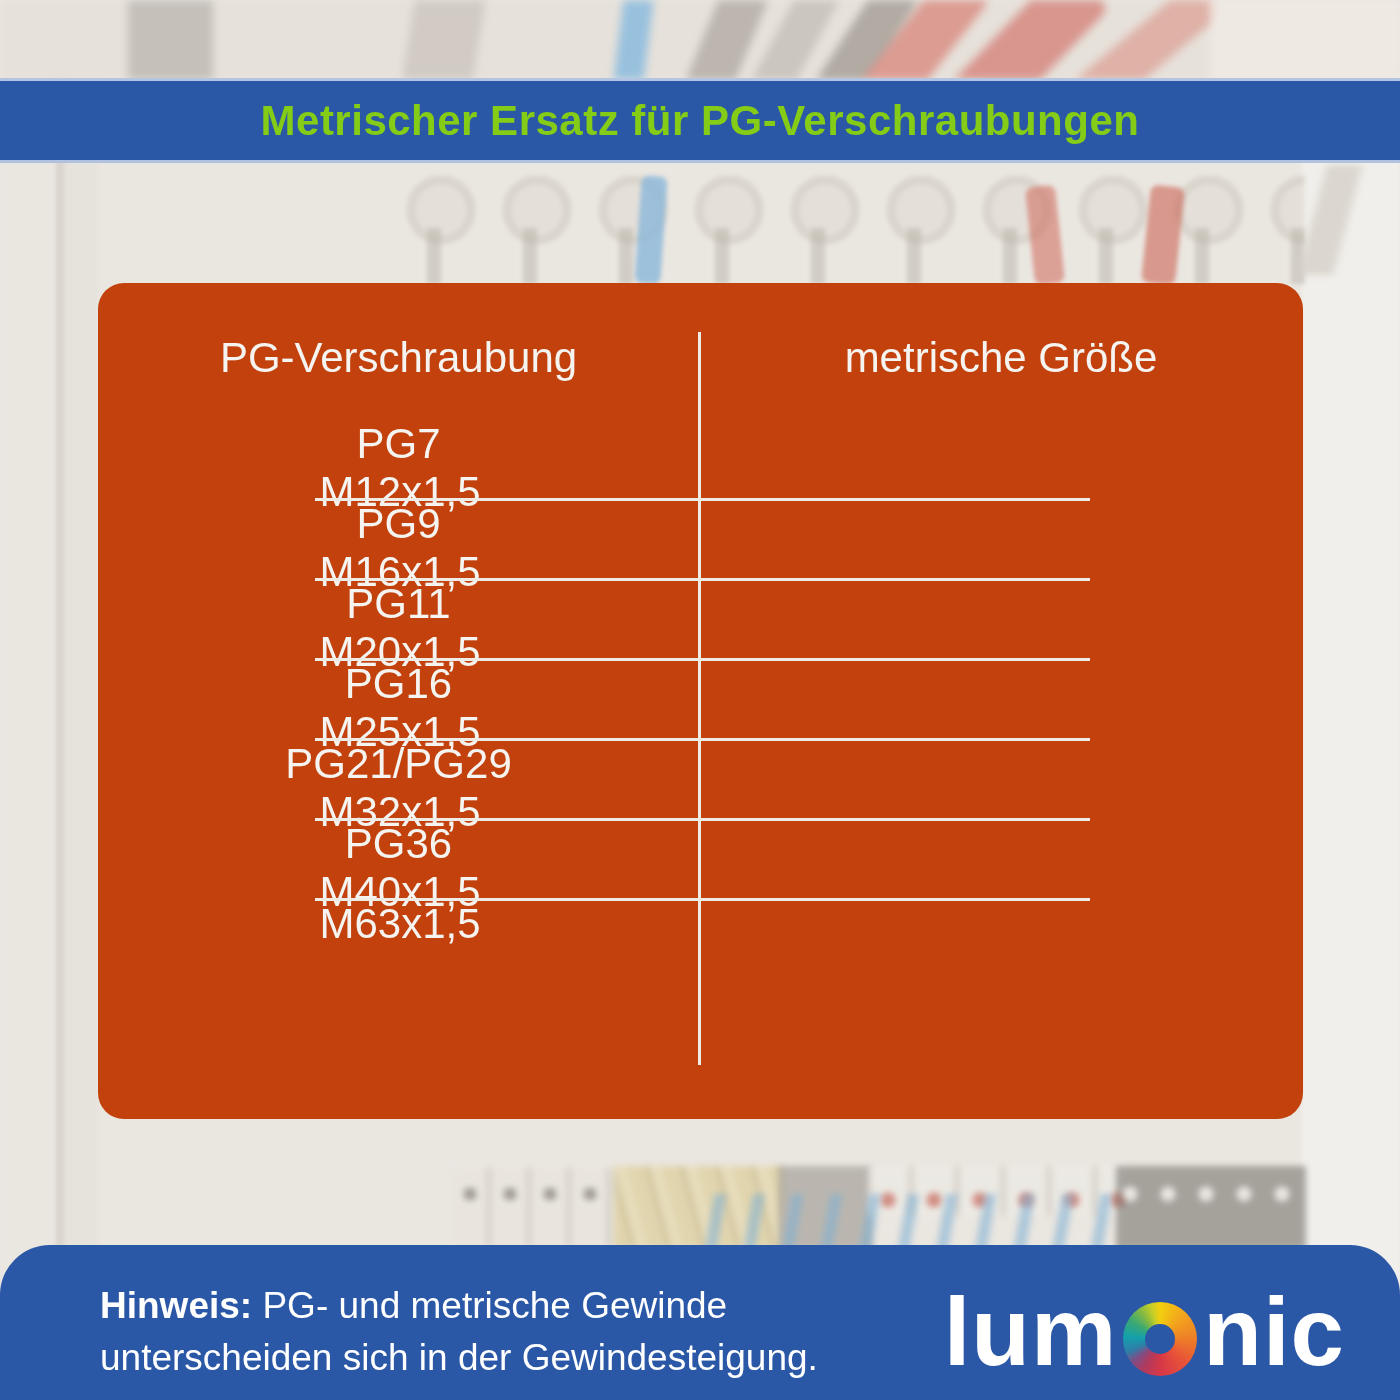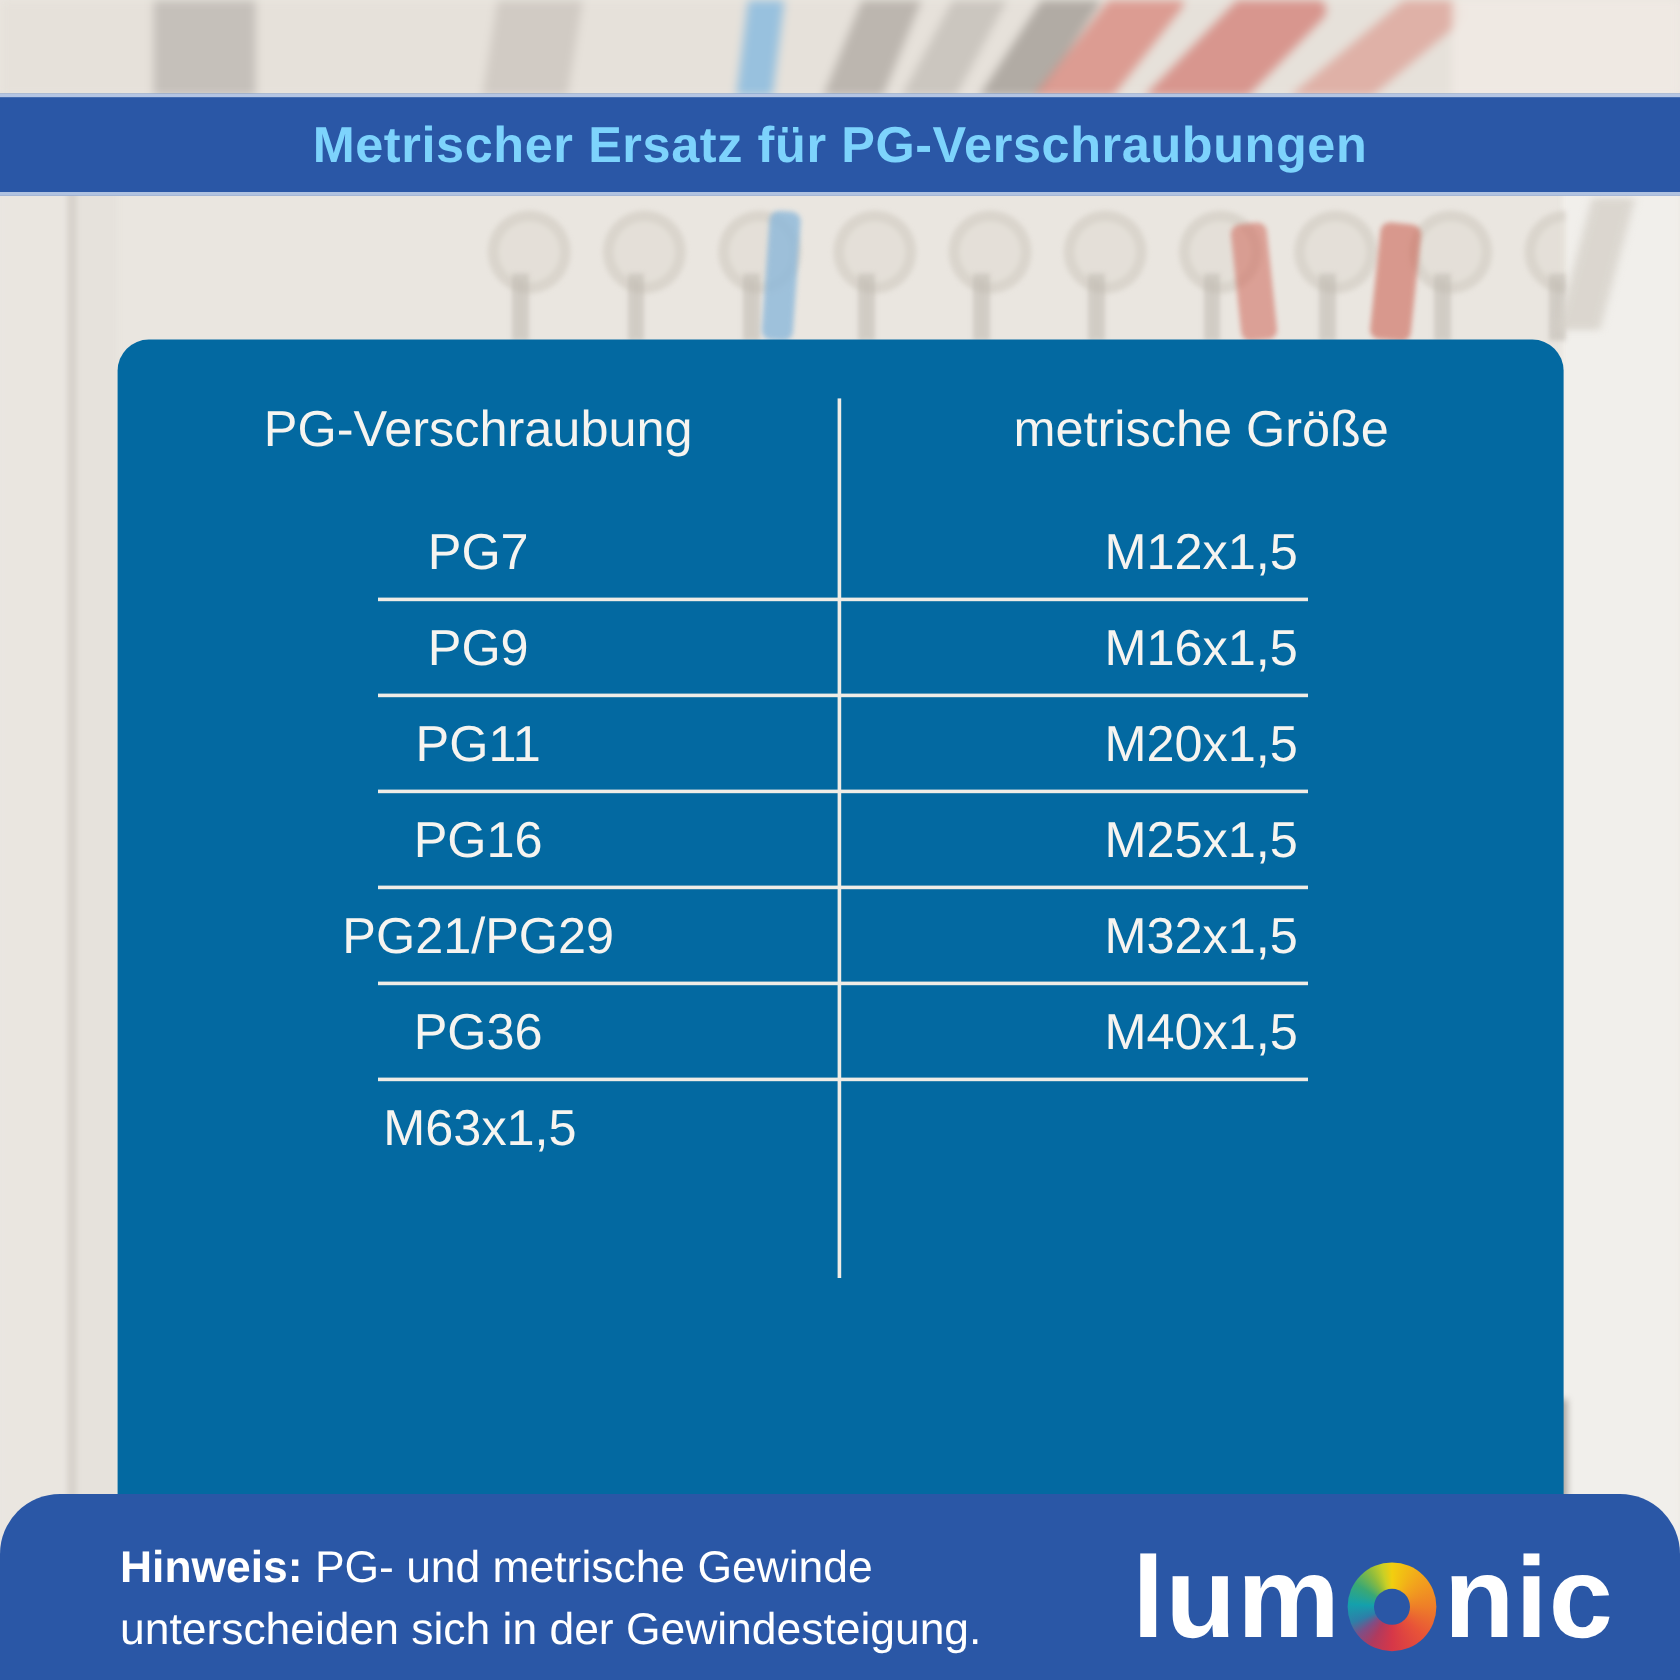--- a/index.html
+++ b/index.html
@@ -65,34 +65,34 @@
     background-size:38px 84px; background-color:#6e6a64; }
 
   
   .banner {
     position:absolute; left:0; top:78px; width:1400px; height:85px;
     background:#2a57a6;
     border-top:3px solid rgba(205,217,238,.85);
     border-bottom:3px solid rgba(222,230,244,.75);
     display:flex; align-items:center; justify-content:center;
   }
-  .banner h1 { color:#7dd3fc; font-size:42px; font-weight:bold; letter-spacing:.5px; }
+  .banner h1 { color:#84cc16; font-size:42px; font-weight:bold; letter-spacing:.5px; }
 
   
   .card {
-    position:absolute; left:98px; top:283px; width:1205px; height:1116px;
-    background:#0369a1; border-radius:26px; color:#f6f4f0;
+    position:absolute; left:98px; top:283px; width:1205px; height:836px;
+    background:#c2410c; border-radius:26px; color:#f6f4f0;
   }
   .vdivider { position:absolute; left:600px; top:49px; width:3px; height:733px; background:#efece6; }
   .thead { position:absolute; left:0; top:45px; width:100%; height:60px; display:flex; }
   .thead .cell, .trow .cell { display:flex; align-items:center; justify-content:center; font-size:42px; }
   .cell.c-left  { width:601px; }
   .cell.c-right { width:604px; }
   .tbody { position:absolute; left:0; top:137px; width:100%; }
-  .trow { position:relative; height:80px; display:flex; }
+  .trow { position:relative; height:80px; display:flex;flex-direction:column; }
   .trow:not(:last-child)::after {
     content:""; position:absolute; left:217px; bottom:-1px; width:775px; height:3px; background:#efece6;
   }
 
   
   .footer {
     position:absolute; left:0; top:1245px; width:1400px; height:160px;
     background:#2a57a6; border-radius:50px 50px 0 0;
     display:flex; align-items:center; justify-content:space-between;
     padding:14px 55px 0 100px; color:#ffffff;

